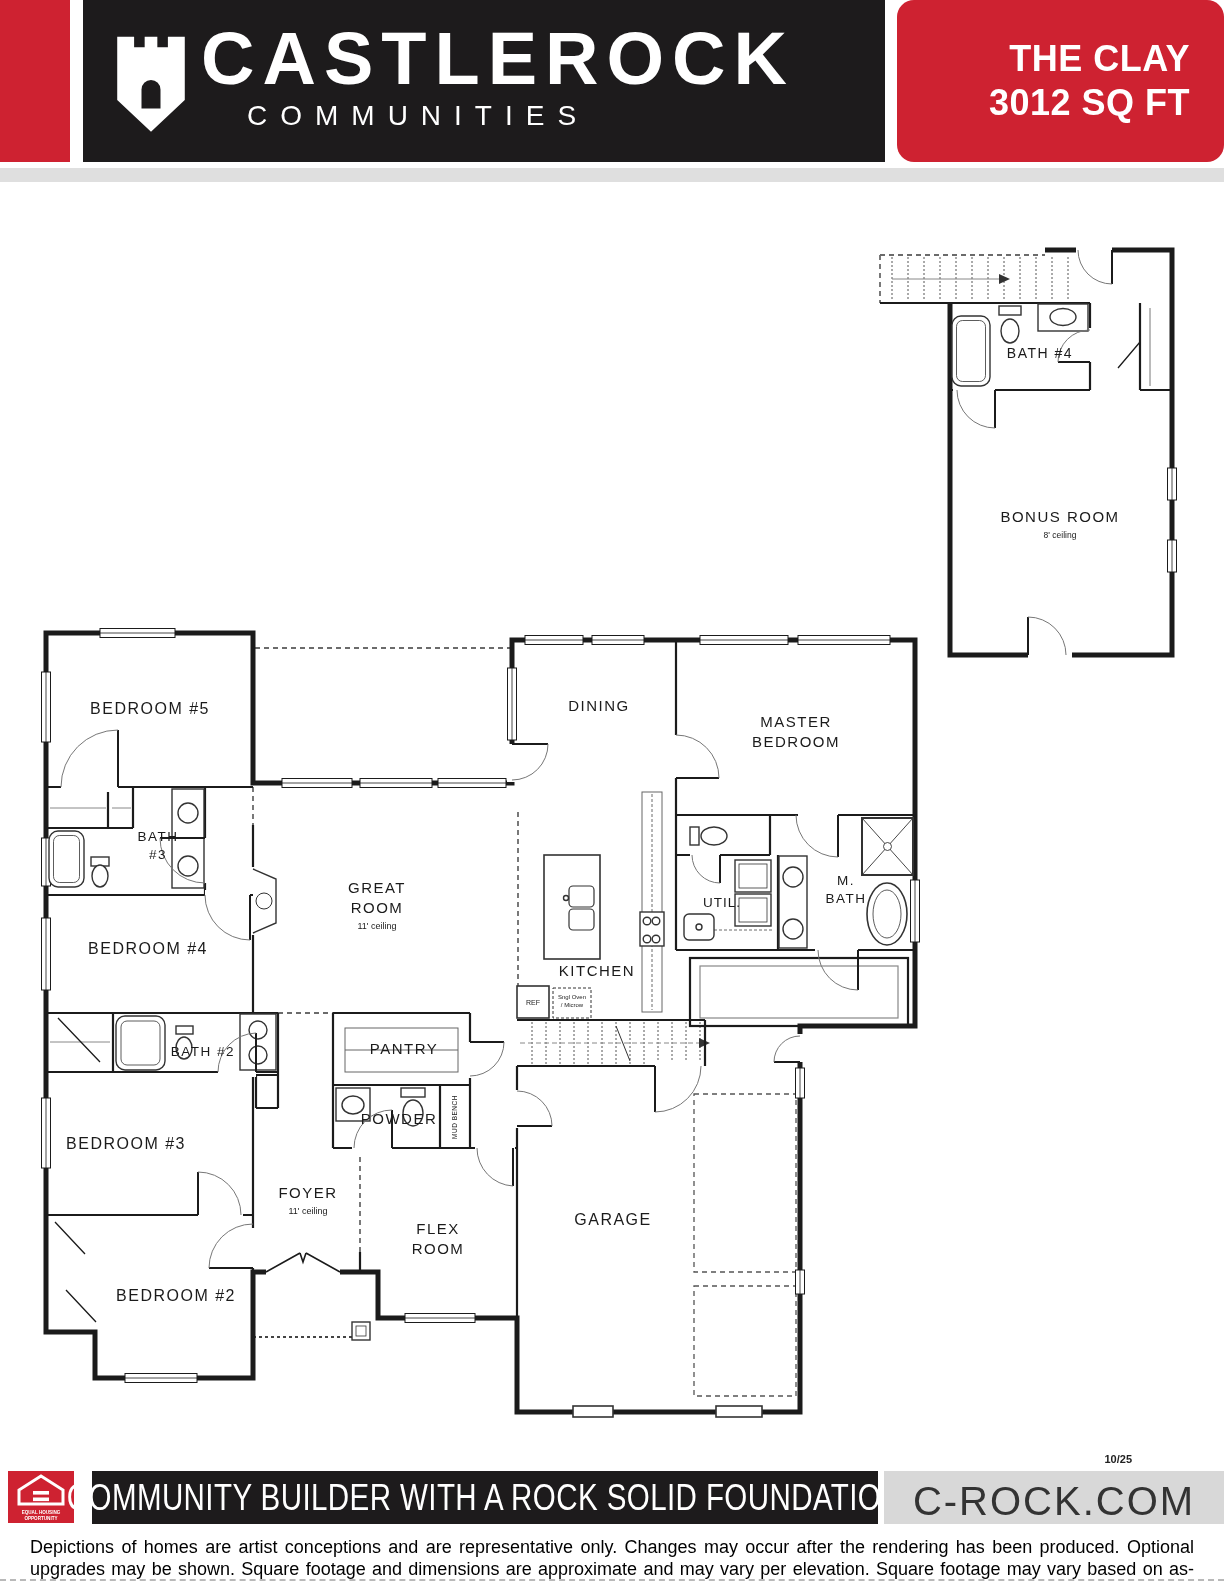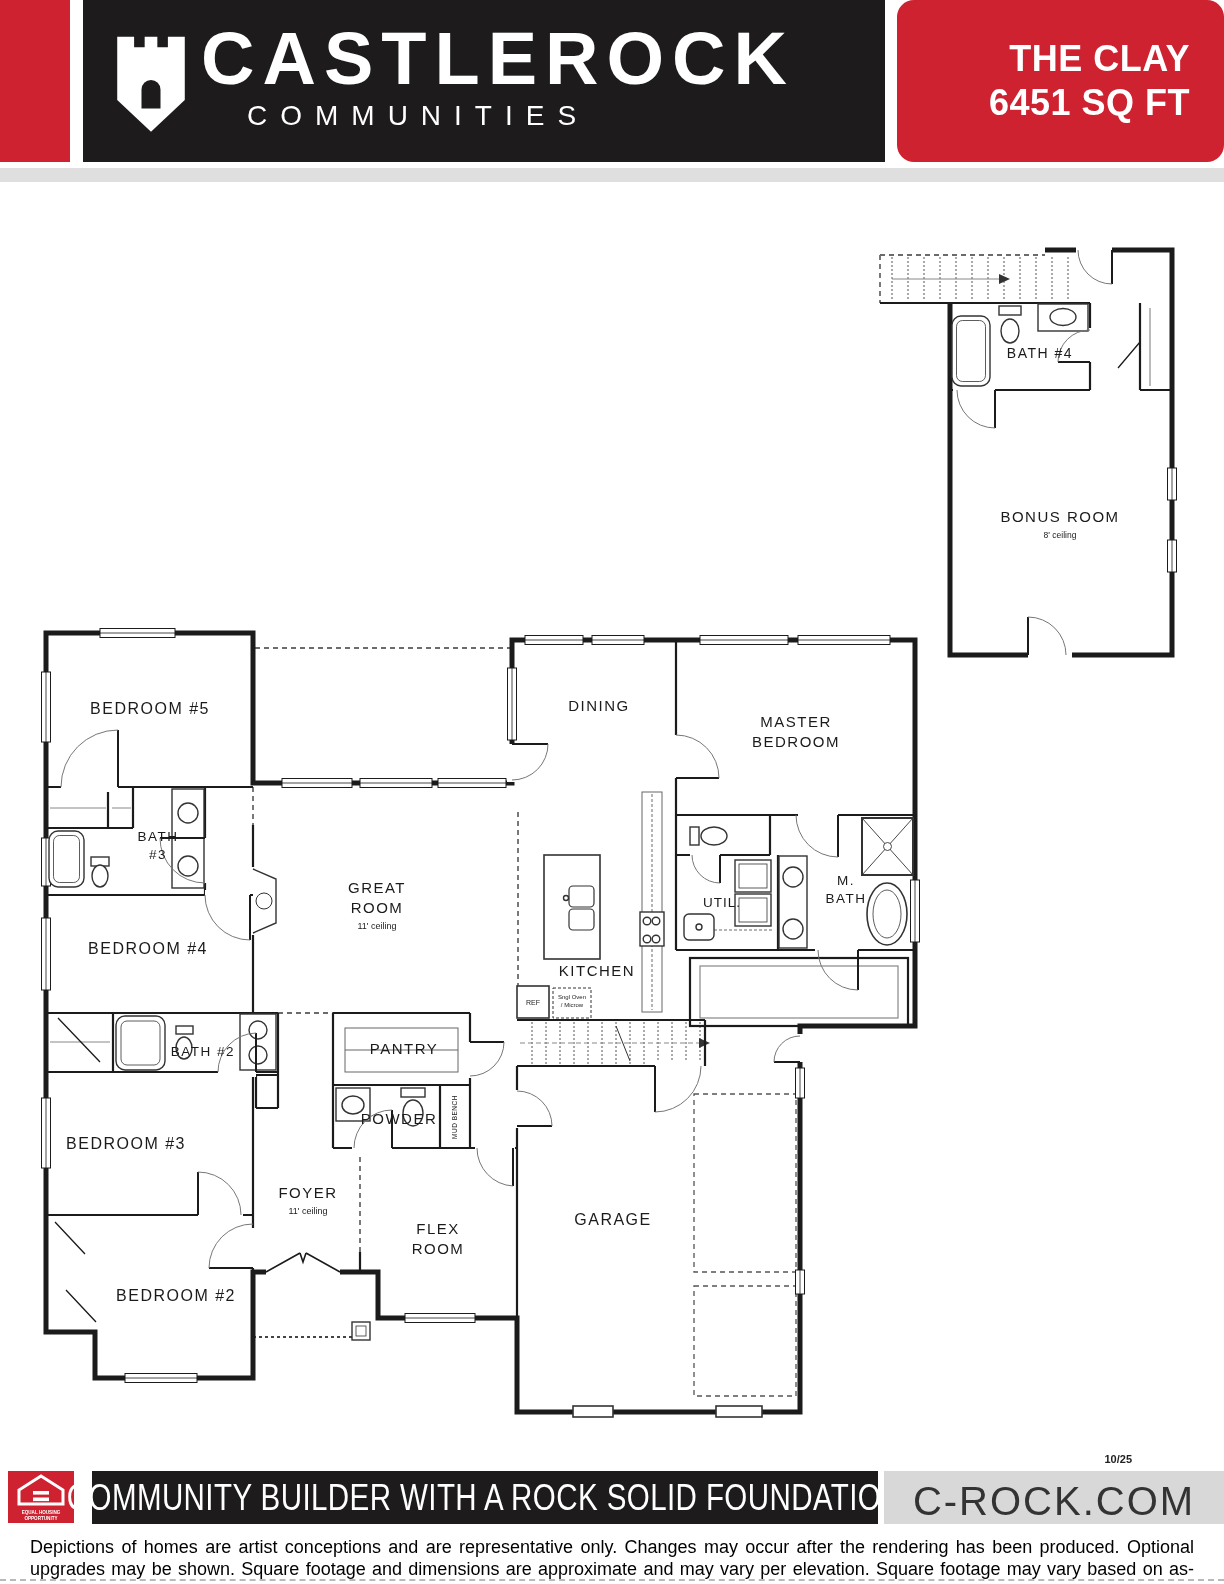--- a/index.html
+++ b/index.html
@@ -308,21 +308,21 @@
   <div class="hdr-logo">
     <svg class="castle" viewBox="0 0 72 106">
       <path d="M4 12 H20 V22 H30 V12 H42 V22 H52 V12 H68 V72 L36 102 L4 72 Z" fill="#ffffff"></path>
       <path d="M27 80 V62 A9 9 0 0 1 45 62 V80 Z" fill="#1D1B1C"></path>
     </svg>
     <div class="brand-name">CASTLEROCK</div>
     <div class="brand-sub">COMMUNITIES</div>
   </div>
   <div class="hdr-red-right">
     <div>THE CLAY</div>
-    <div>6451 SQ FT</div>
+    <div>3012 SQ FT</div>
   </div>
   <div class="hdr-shadow"></div>
 
   <div class="f-date">10/25</div>
 
   <svg class="f-eho" viewBox="0 0 66 52">
     <rect x="0" y="0" width="66" height="52" fill="#CE2231"></rect>
     <path d="M33 5 L11 19 V33 H55 V19 Z" fill="none" stroke="#ffffff" stroke-width="3"></path>
     <rect x="25" y="20" width="16" height="3.6" fill="#ffffff"></rect>
     <rect x="25" y="26.5" width="16" height="3.6" fill="#ffffff"></rect>

